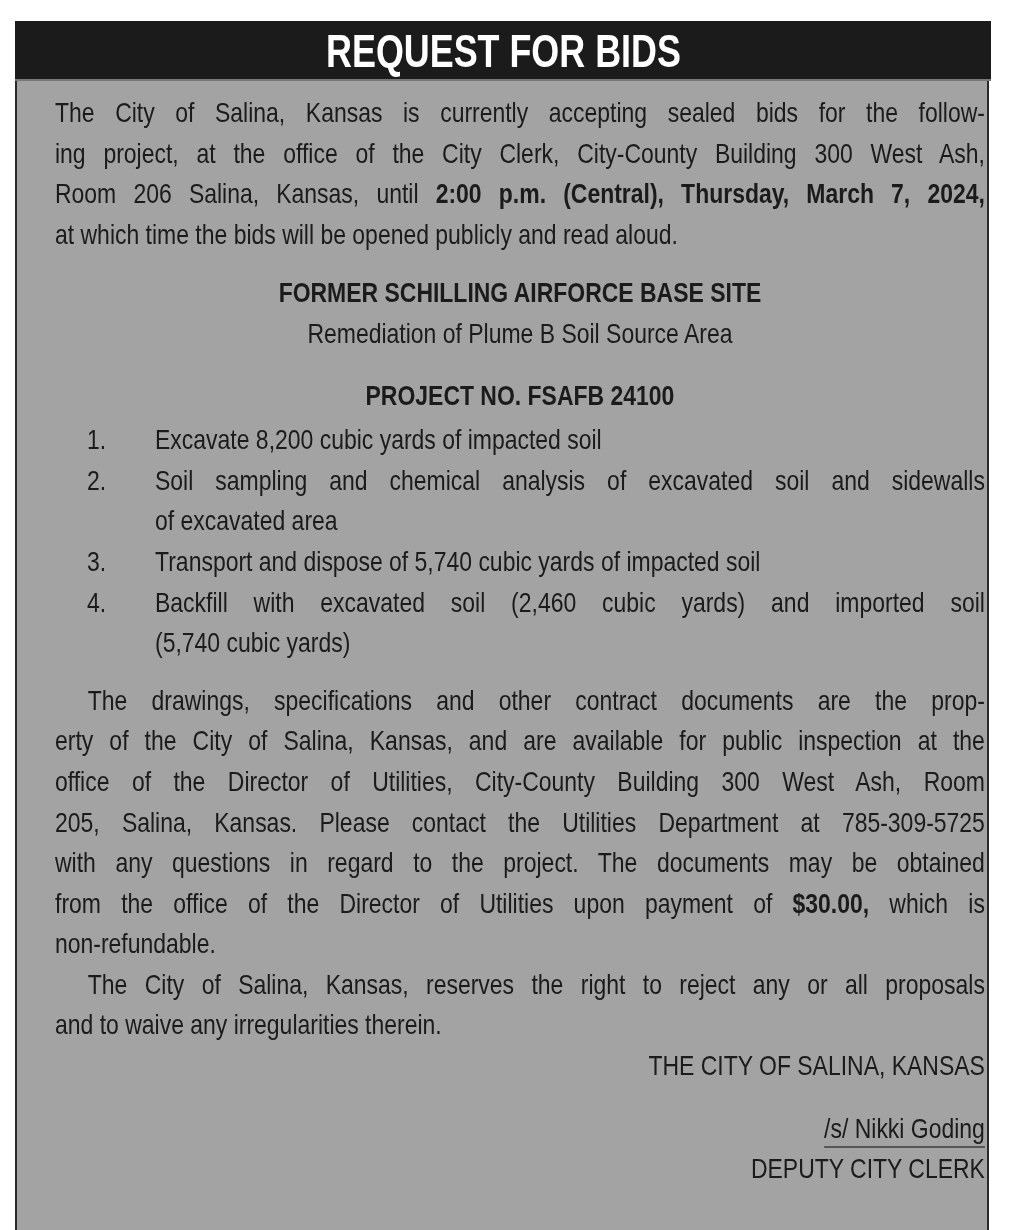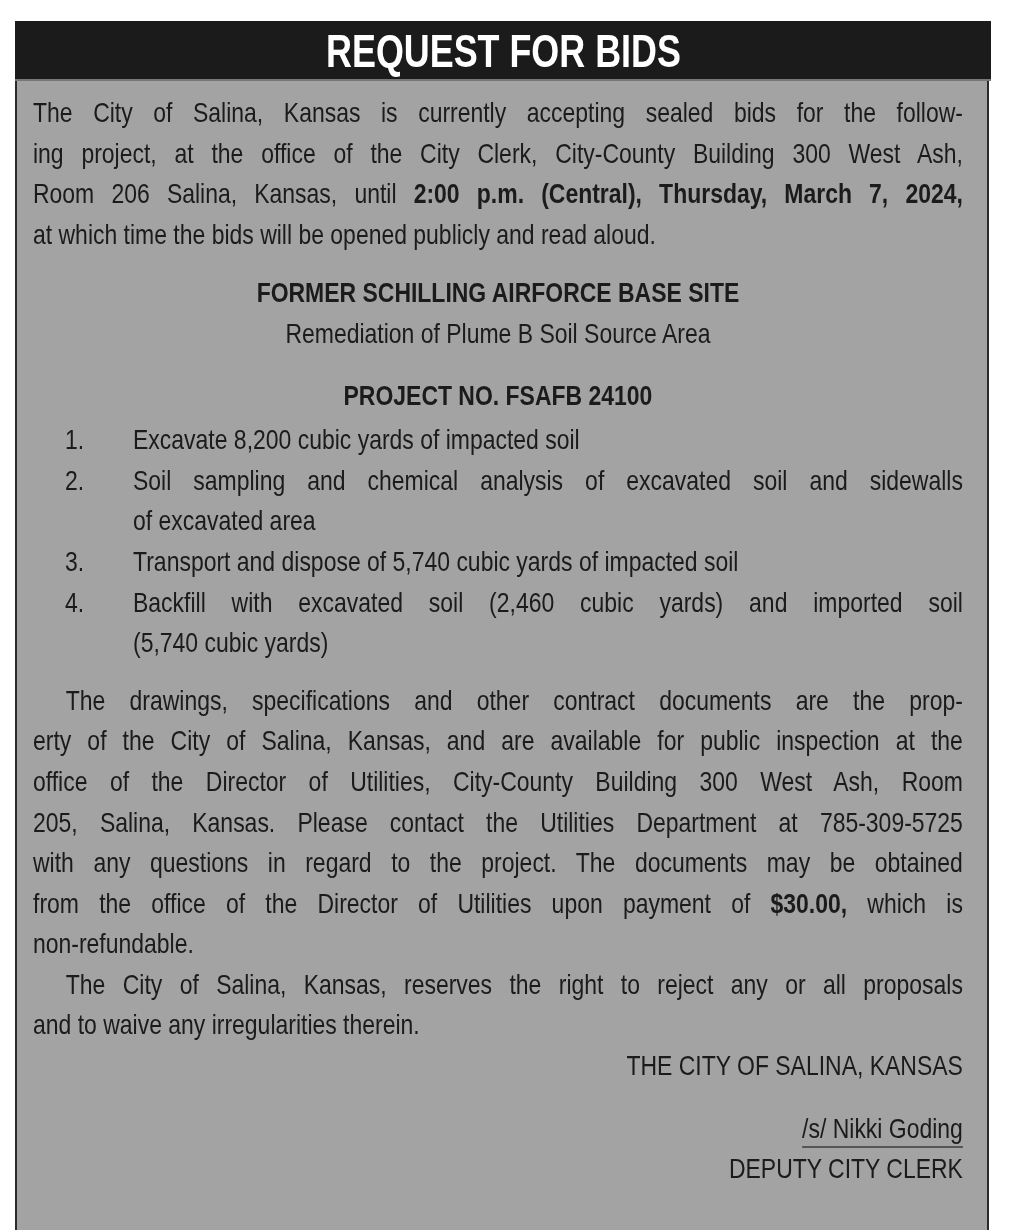--- a/index.html
+++ b/index.html
@@ -15,21 +15,21 @@
   }
   .header-title {
     position:absolute; left:0; right:0; top:4px; text-align:center;
     color:#fff; font-family:"Liberation Sans", sans-serif; font-weight:bold;
     font-size:46px; line-height:52px; letter-spacing:0px;
   }
   .header-title span { display:inline-block; transform:scaleX(0.78); transform-origin:center; }
 
   
   .content-wrap {
-    position:absolute; left:16px; top:70px; width:930px;
+    position:absolute; left:38px; top:70px; width:930px;
   }
   .scaled {
     width:1134px; transform:scaleX(0.82); transform-origin:left top;
     font-family:"Liberation Sans", sans-serif; color:#1b1b1b;
     font-size:28px;
   }
   .line {
     height:40.6px; line-height:40.6px; white-space:nowrap;
     text-align:justify; text-align-last:justify; display:block;
   }

